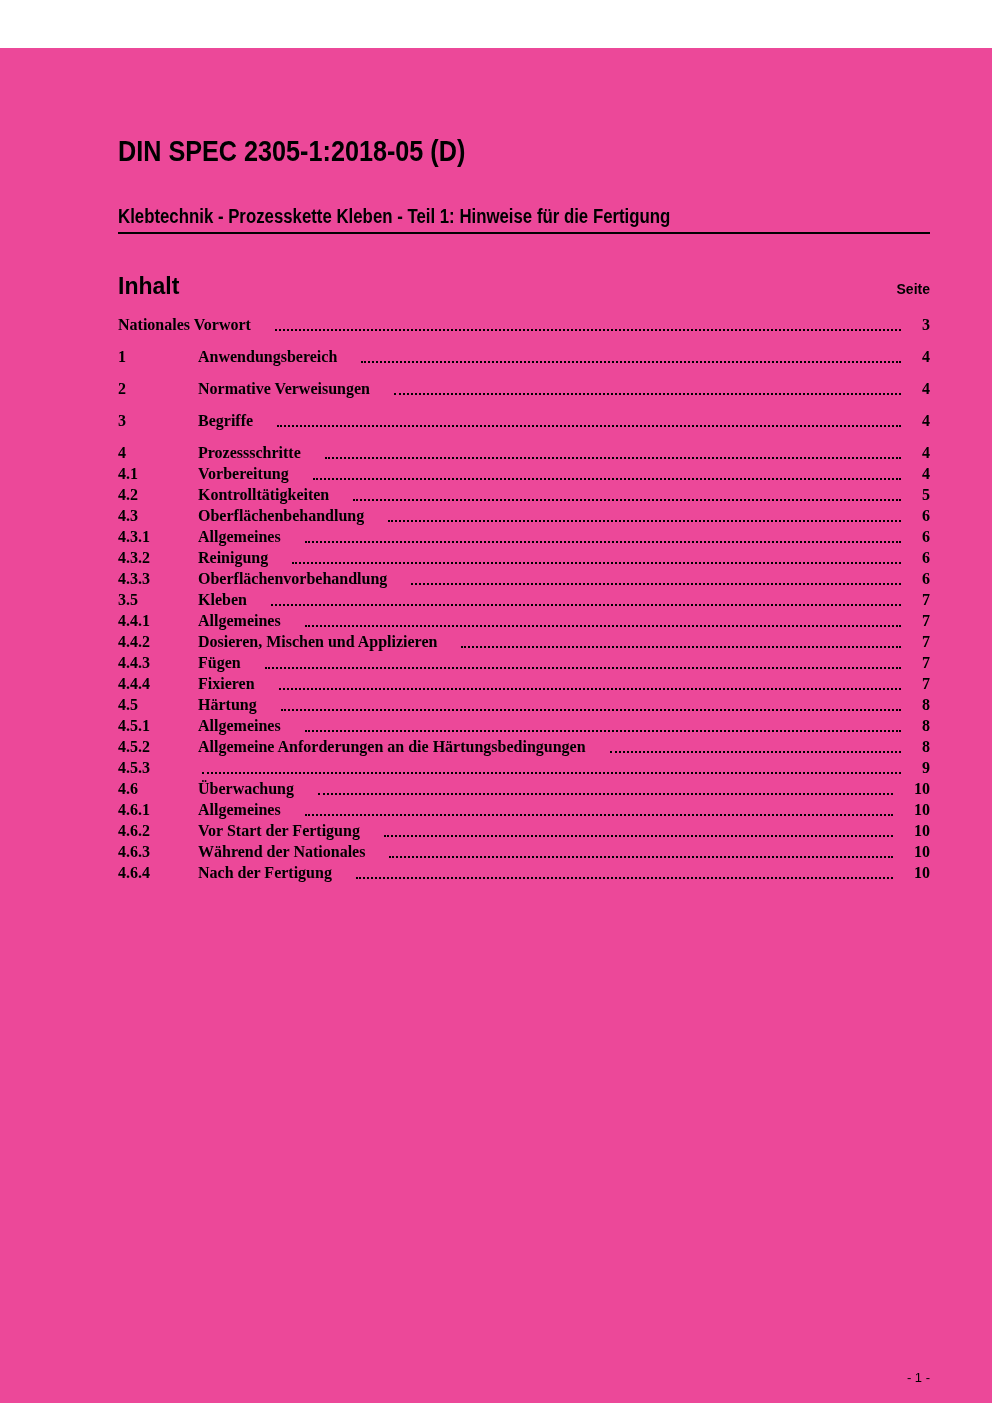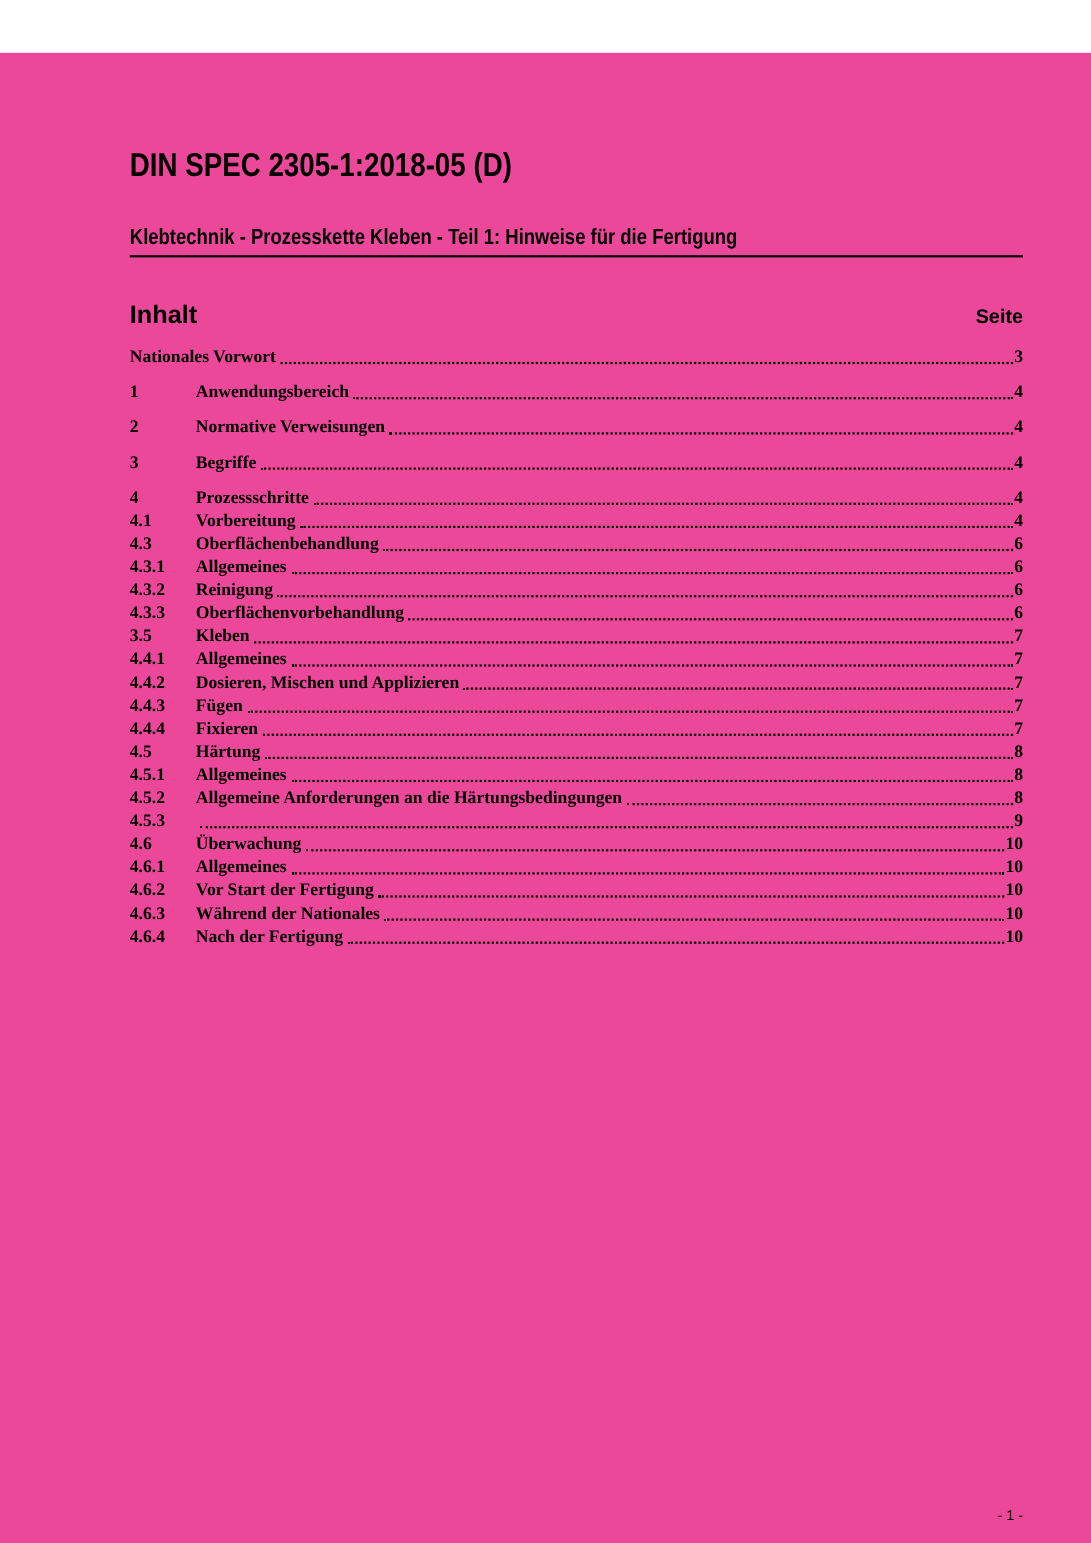--- a/index.html
+++ b/index.html
@@ -53,34 +53,35 @@
     justify-content: space-between;
     align-items: baseline;
     gap: 32px;
   }
   .toc-heading {
     font-size: 23px;
     font-weight: bold;
     line-height: 28px;
   }
   .toc-page-label {
-    font-size: 18px;
+    font-size: 14px;
     font-weight: bold;
   }
   .toc-list {
     margin-top: 14px;
     font-family: "Liberation Serif", serif;
     font-weight: bold;
     font-size: 16px;
     color: #000000;
   }
   .toc-row {
     display: flex;
     line-height: 21px;
     cursor: default;
+    gap: 20px;
   }
   .toc-row.level-top { margin-top: 11px; }
   .toc-num {
     flex: 0 0 60px;
     white-space: nowrap;
   }
   .toc-title-text { white-space: nowrap; }
   .toc-leader {
     flex: 1 1 auto;
     min-width: 16px;
@@ -152,20 +153,26 @@
     <span class="toc-leader"></span>
     <span class="toc-page">4</span>
   </div>
         <div class="toc-row">
     <span class="toc-num">4.1</span>
     <span class="toc-title-text">Vorbereitung</span>
     <span class="toc-leader"></span>
     <span class="toc-page">4</span>
   </div>
         <div class="toc-row">
+    <span class="toc-num">4.2</span>
+    <span class="toc-title-text">Kontrolltätigkeiten</span>
+    <span class="toc-leader"></span>
+    <span class="toc-page">5</span>
+  </div>
+        <div class="toc-row">
     <span class="toc-num">4.3</span>
     <span class="toc-title-text">Oberflächenbehandlung</span>
     <span class="toc-leader"></span>
     <span class="toc-page">6</span>
   </div>
         <div class="toc-row">
     <span class="toc-num">4.3.1</span>
     <span class="toc-title-text">Allgemeines</span>
     <span class="toc-leader"></span>
     <span class="toc-page">6</span>

